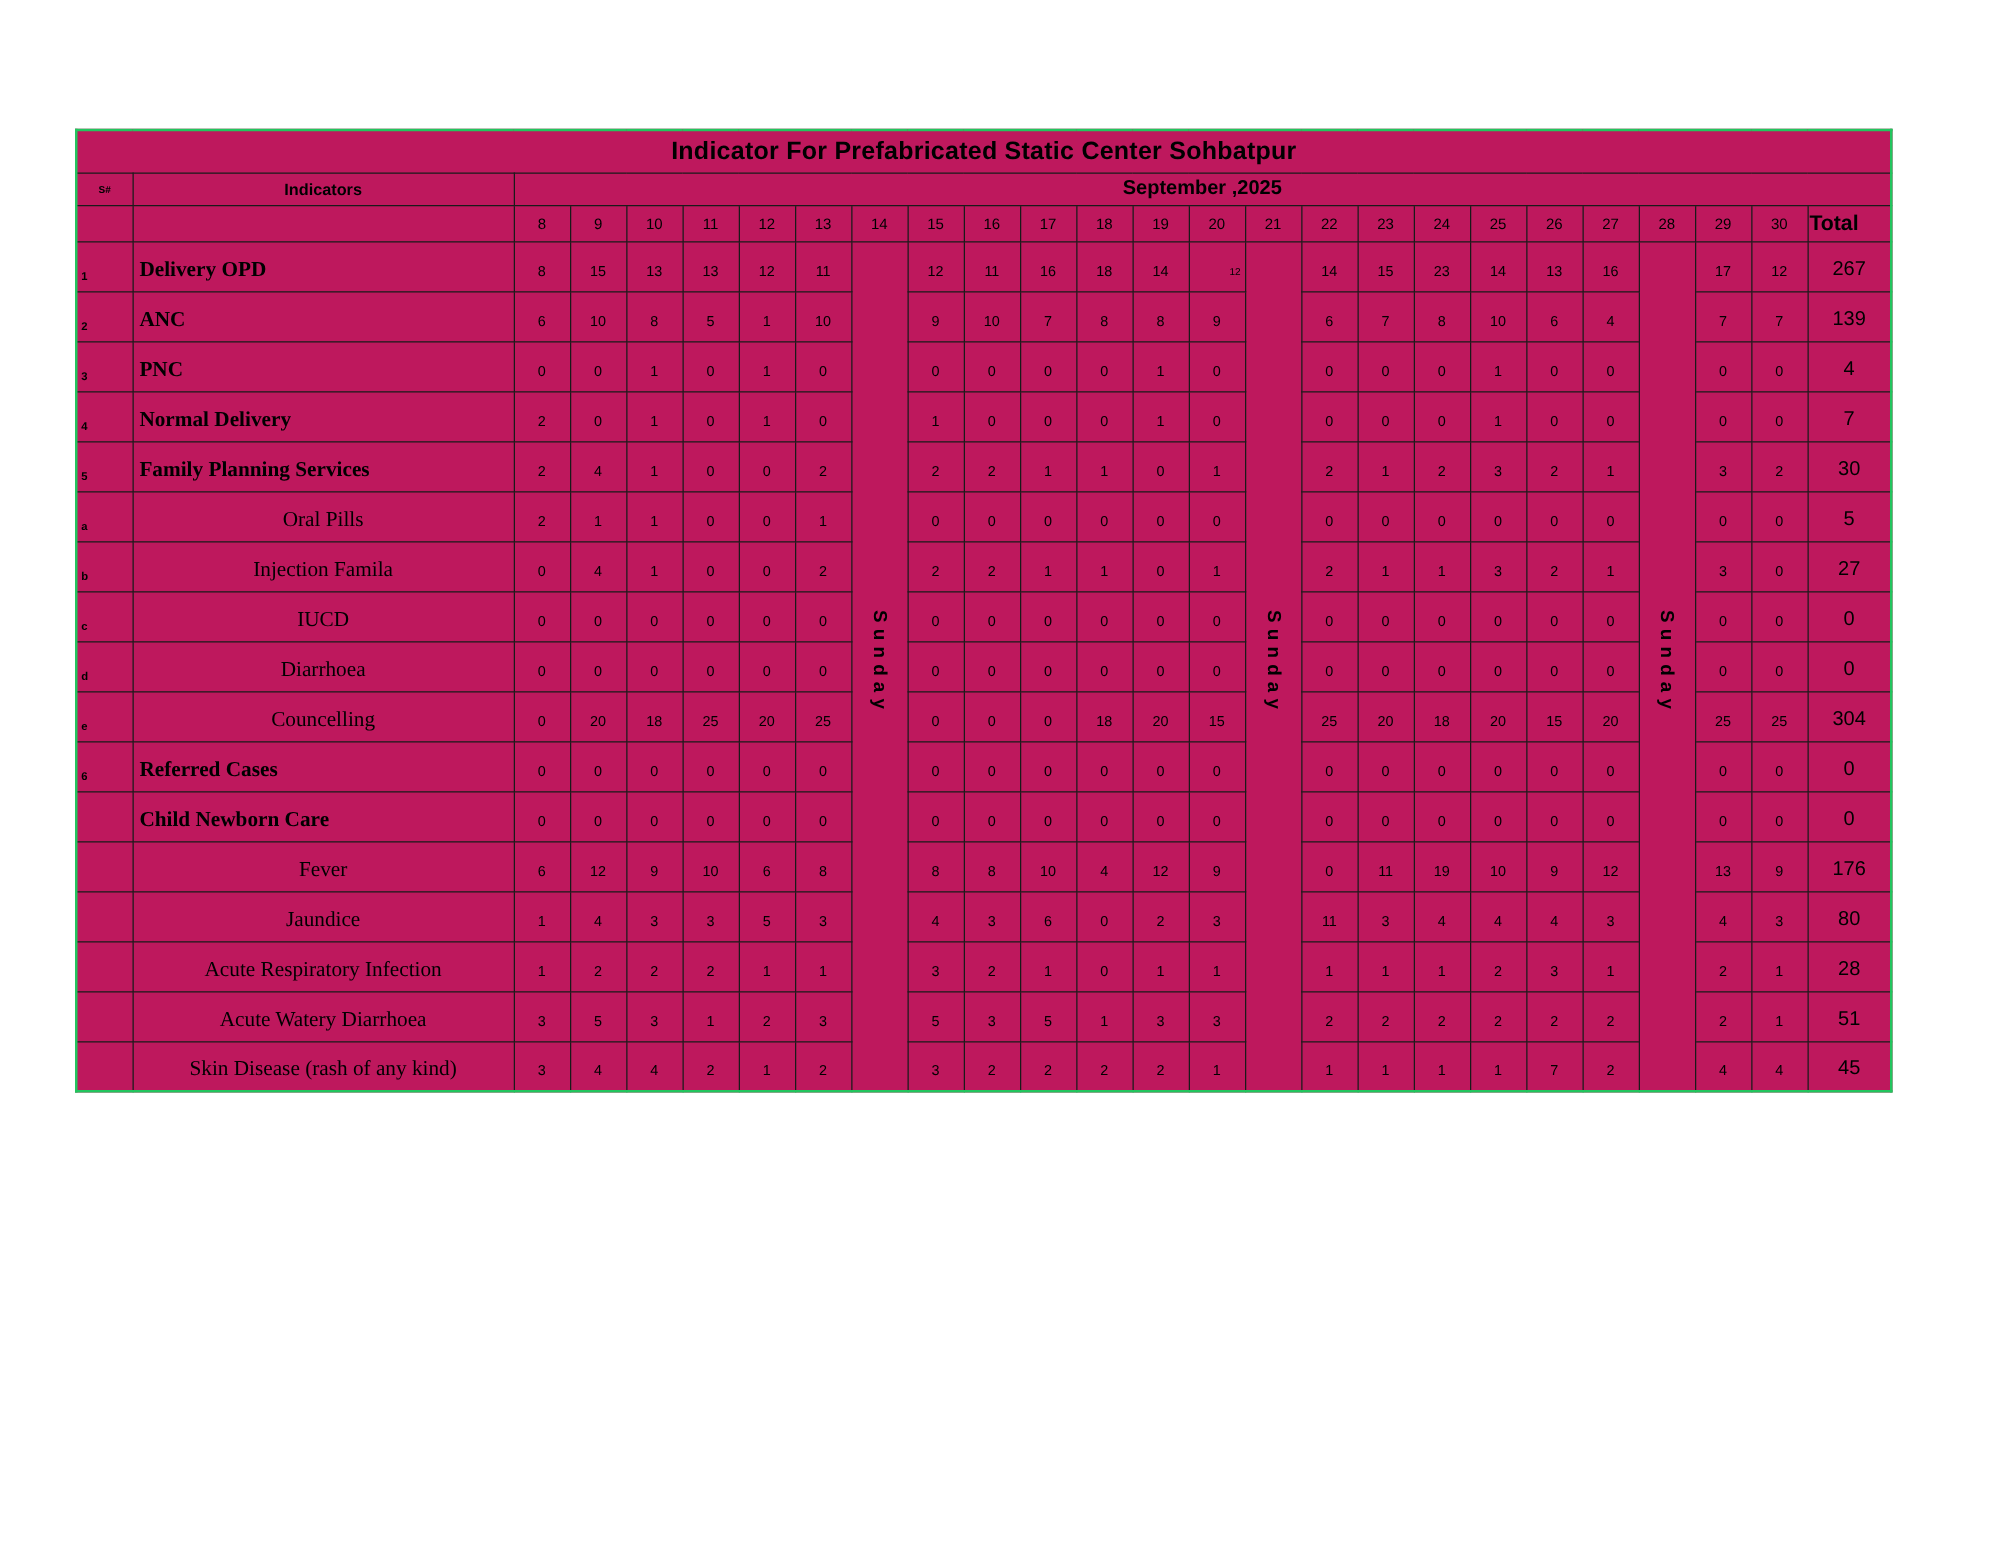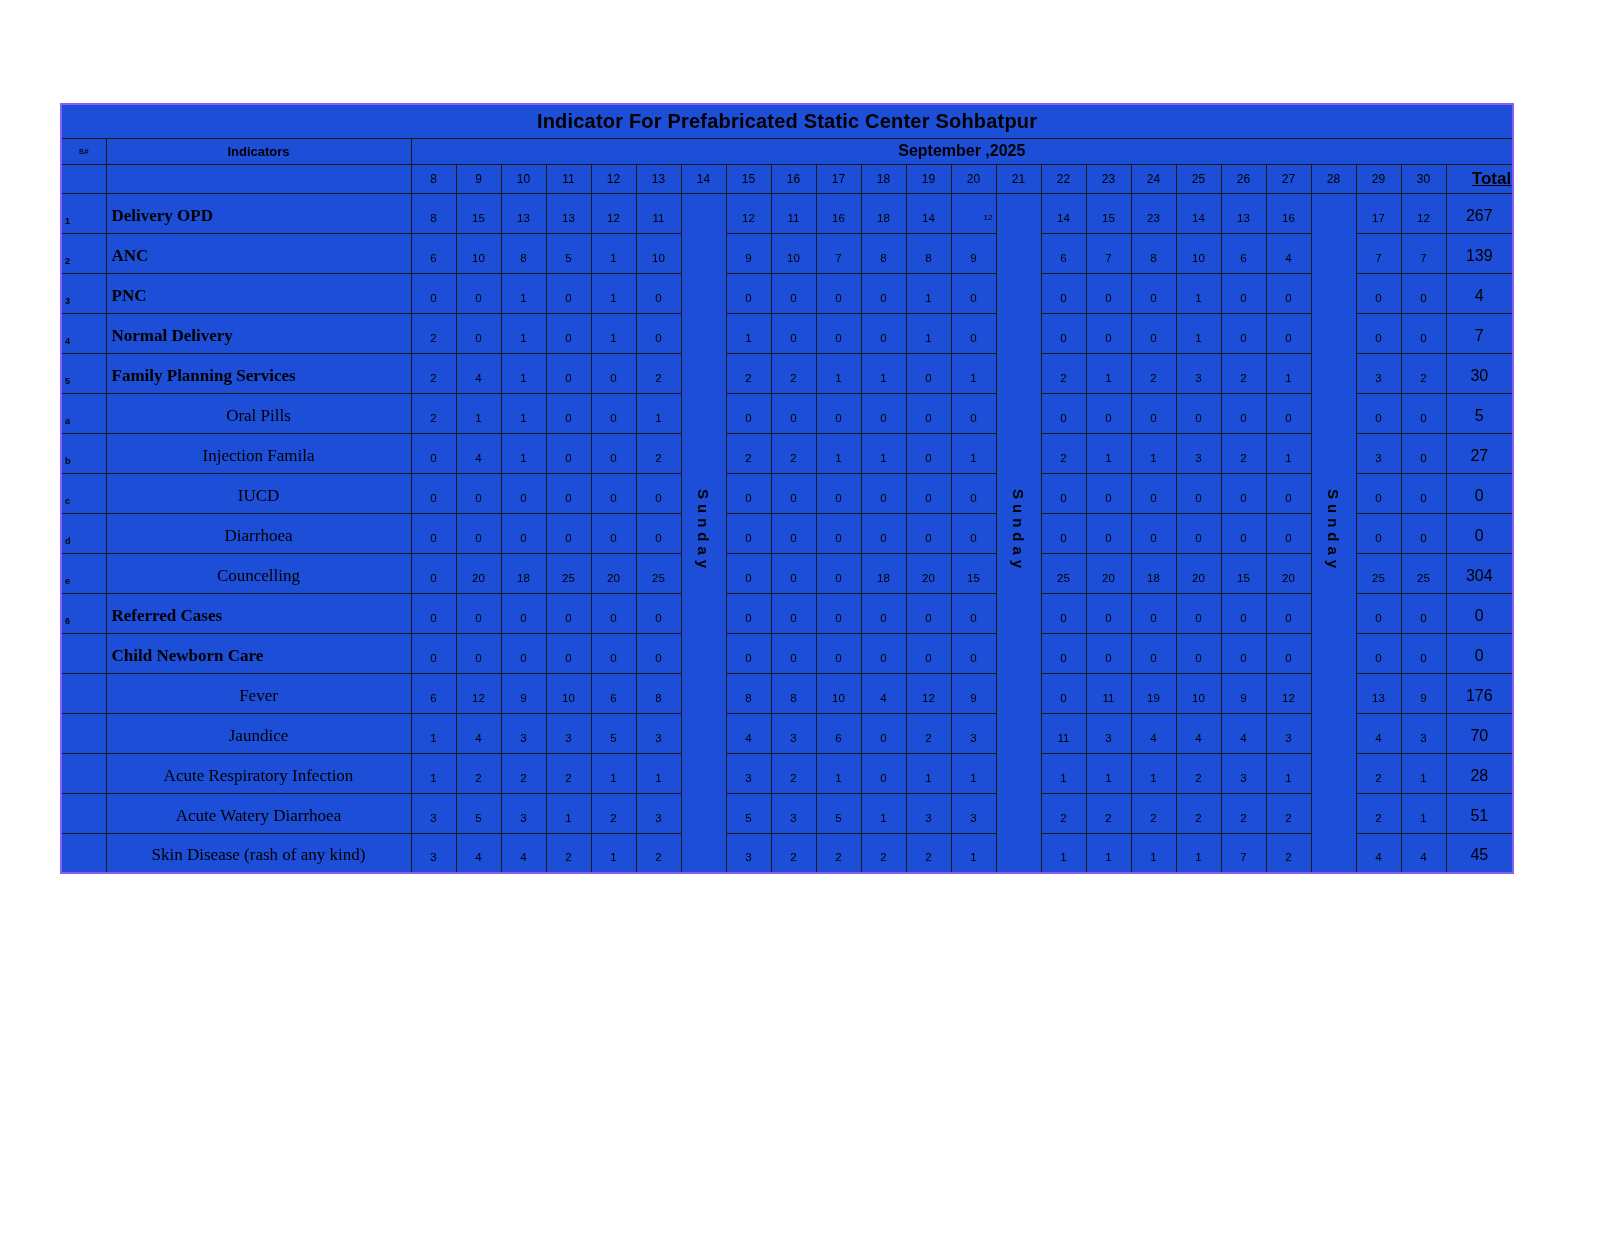--- a/index.html
+++ b/index.html
@@ -13,22 +13,22 @@
   }
   .table-wrap {
     position: absolute;
     left: 60px;
     top: 103px;
   }
   table.report {
     border-collapse: collapse;
     table-layout: fixed;
     width: 1452px;
-    border: 2px solid #8b5cf6;
-    background: #1d4ed8;
+    border: 2px solid #22c55e;
+    background: #be185d;
   }
   table.report td {
     border: 1px solid #1a1a1a;
     overflow: hidden;
     white-space: nowrap;
   }
   col.col-sn    { width: 45px; }
   col.col-label { width: 305px; }
   col.col-day   { width: 45px; }
   col.col-total { width: 67px; }
@@ -64,23 +64,22 @@
     vertical-align: middle;
   }
   .date-cell {
     font-size: 12px;
     text-align: center;
     vertical-align: middle;
   }
   .total-hdr {
     font-size: 17px;
     font-weight: bold;
-    text-align: right;
+    text-align: left;
     vertical-align: middle;
-    text-decoration: underline;
   }
   .sn-cell {
     font-size: 9px;
     font-weight: bold;
     text-align: left;
     vertical-align: bottom;
     padding: 0 0 7px 3px;
   }
   .label-cell {
     font-family: "Liberation Serif", serif;
@@ -543,21 +542,21 @@
           <td class="num">2</td>
           <td class="num">3</td>
           <td class="num">11</td>
           <td class="num">3</td>
           <td class="num">4</td>
           <td class="num">4</td>
           <td class="num">4</td>
           <td class="num">3</td>
           <td class="num">4</td>
           <td class="num">3</td>
-          <td class="total-cell">70</td>
+          <td class="total-cell">80</td>
         </tr>
         <tr class="data-row">
           <td class="sn-cell"></td>
           <td class="label-cell label-sub">Acute Respiratory Infection</td>
           <td class="num">1</td>
           <td class="num">2</td>
           <td class="num">2</td>
           <td class="num">2</td>
           <td class="num">1</td>
           <td class="num">1</td>

